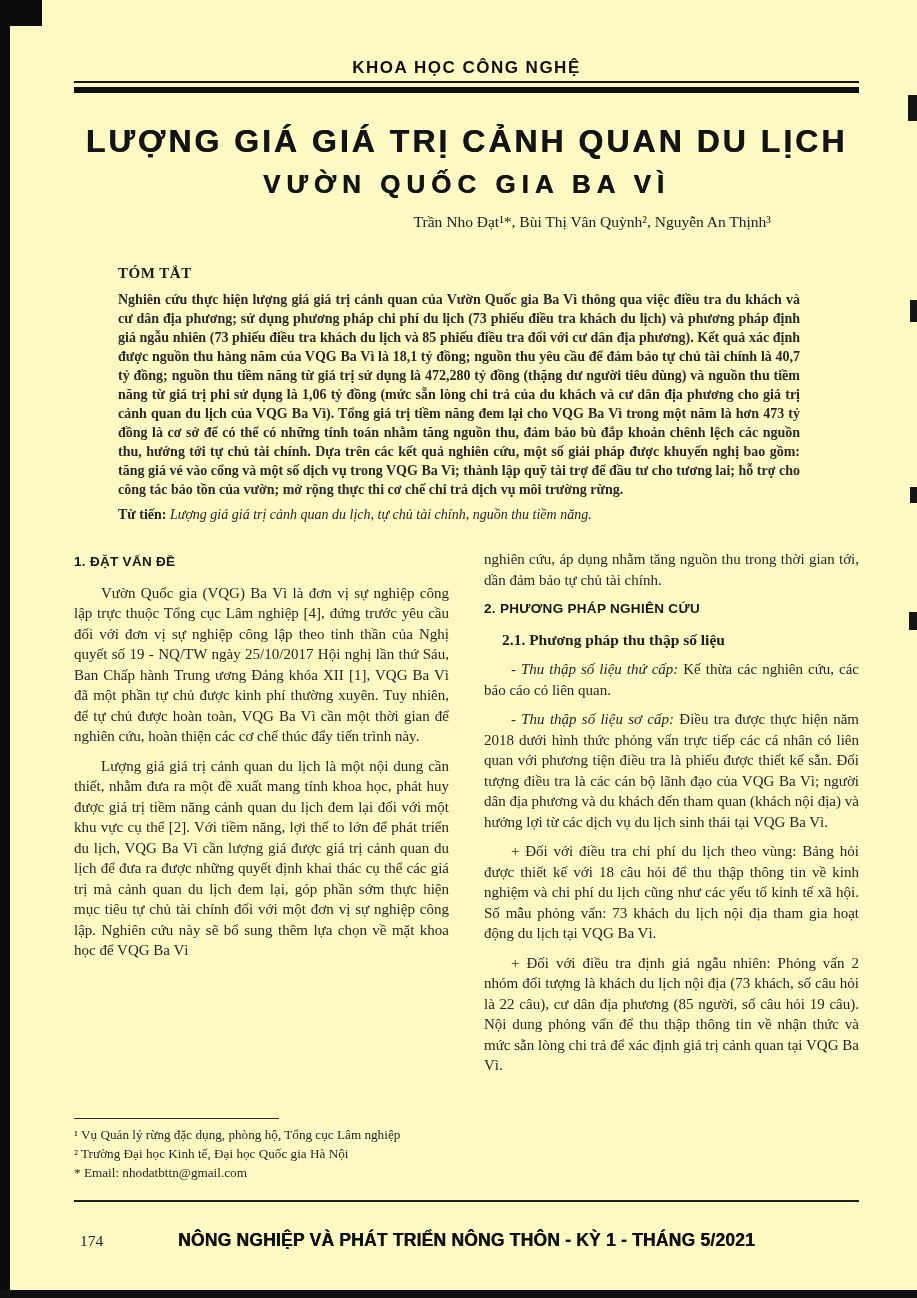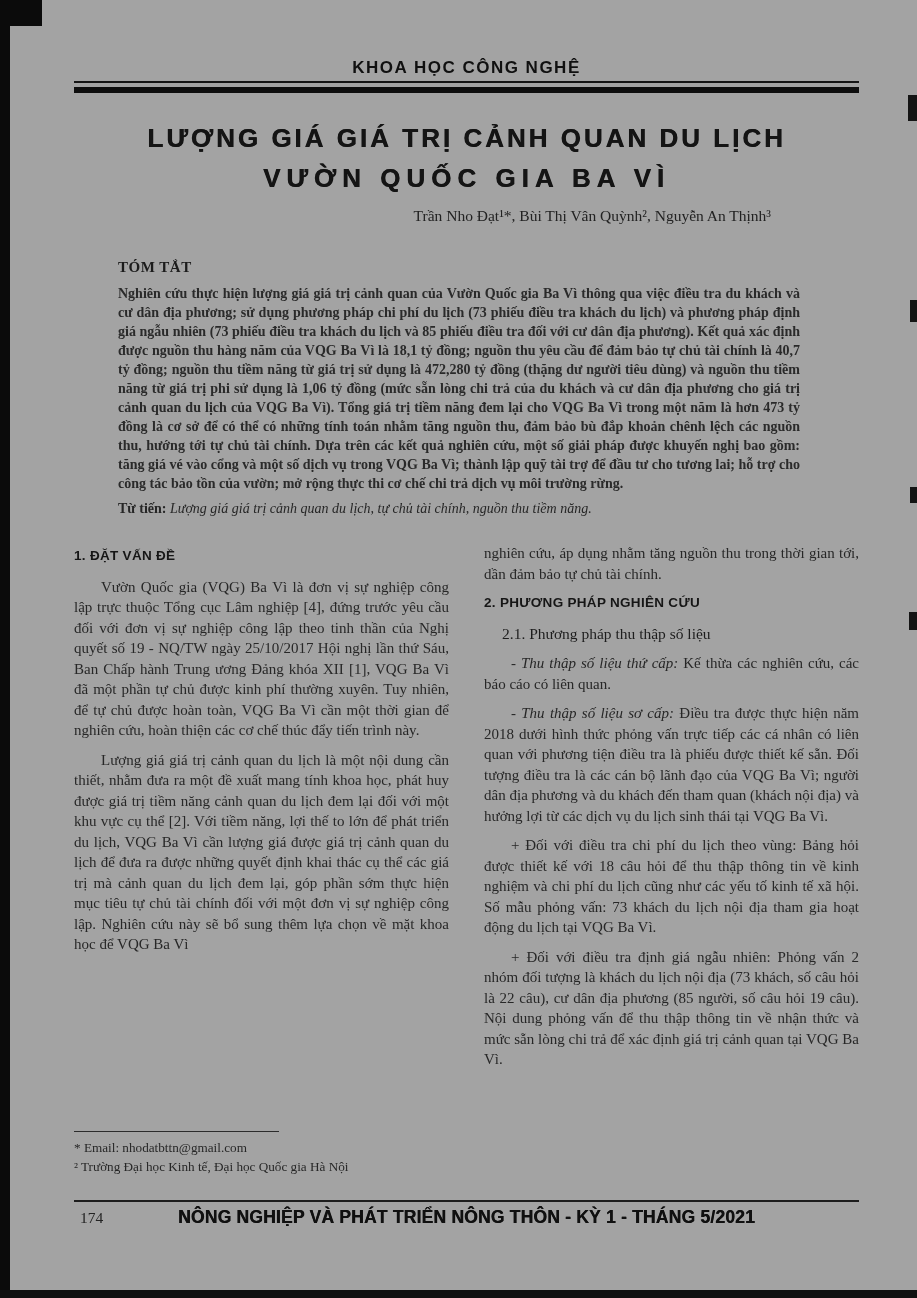--- a/index.html
+++ b/index.html
@@ -1,20 +1,20 @@
 <!DOCTYPE html>
 <html><head>
 <meta charset="utf-8">
 <style>
   * { margin:0; padding:0; box-sizing:border-box; }
   html,body { background:#d8d6d1; }
   body { width:917px; height:1298px; }
   .page {
     position:relative; width:917px; height:1298px;
-    background:#a3a3a3; overflow:hidden;
+    background:#fef9c3; overflow:hidden;
     font-family:"Liberation Serif", serif; color:#262626;
   }
   
   .scan-left-bar { position:absolute; left:0; top:0; width:10px; height:100%; background:#0b0b0b; }
   .scan-corner { position:absolute; left:0; top:0; width:42px; height:26px; background:#0b0b0b; }
   .scan-bottom-bar { position:absolute; left:0; bottom:0; width:100%; height:8px; background:#101010; }
   .scan-mark { position:absolute; background:#141414; }
   .mark1 { right:0; top:95px; width:9px; height:26px; }
   .mark2 { right:0; top:300px; width:7px; height:22px; }
   .mark3 { right:0; top:487px; width:7px; height:16px; }
@@ -25,21 +25,21 @@
   
   .journal-header {
     text-align:center; font-family:"Liberation Sans", sans-serif;
     font-weight:bold; font-size:17px; letter-spacing:1.5px; color:#101010;
     padding-bottom:3px; border-bottom:2px solid #151515;
   }
   .header-thick-bar { height:6px; background:#0e0e0e; margin-top:4px; }
 
   
   .article-title { margin-top:30px; text-align:center; font-family:"Liberation Sans", sans-serif; font-weight:bold; color:#141414; }
-  .title-line1 { font-size:26px; letter-spacing:3px; text-shadow:0.5px 0 0 currentColor; }
+  .title-line1 { font-size:32px; letter-spacing:3px; text-shadow:0.5px 0 0 currentColor; }
   .title-line2 { font-size:26px; letter-spacing:6px; margin-top:9px; text-shadow:0.5px 0 0 currentColor; }
 
   .authors-line { margin-top:13px; text-align:right; padding-right:88px; font-size:15.5px; color:#222; }
 
   
   .abstract-block { margin:34px 59px 0 44px; }
   .abstract-heading { font-weight:bold; font-size:15px; letter-spacing:0.5px; margin-bottom:8px; color:#1c1c1c; }
   .abstract-body { font-size:14px; line-height:19px; text-align:justify; color:#2a2a2a;font-weight:bold; }
   .keywords-line { margin-top:8px; font-size:14px; }
   .keywords-label { font-weight:bold; }
@@ -47,31 +47,31 @@
 
   
   .columns { margin-top:26px; display:flex; gap:35px; height:633px; overflow:hidden; }
   .col { width:383px; font-size:15px; line-height:20.5px; text-align:justify; color:#272727; }
   .col-left { display:flex; flex-direction:column; }
   .section-heading {
     font-family:"Liberation Sans", sans-serif; font-weight:bold;
     font-size:13.5px; letter-spacing:0.3px; color:#161616;
     text-align:left; margin:3px 0 10px 0;
   }
-  .subsection-heading { font-weight:normal; font-size:15.5px; text-indent:18px; margin-bottom:9px; text-align:left; color:#1d1d1d; }
+  .subsection-heading { font-weight:bold; font-size:15.5px; text-indent:18px; margin-bottom:9px; text-align:left; color:#1d1d1d; }
   .para { text-indent:27px; margin-bottom:9px; }
   .para.no-indent { text-indent:0; }
   .ital { font-style:italic; }
 
   
   .footnotes { margin-top:auto; font-size:13.2px; line-height:19px; text-align:left; }
   .footnote-rule { width:205px; border-top:1.5px solid #2b2b2b; margin-bottom:6px; }
 
   
-  .page-footer { position:absolute; left:74px; width:785px; top:1200px; border-top:2px solid #1d1d1d; padding-top:5px; }
+  .page-footer { position:absolute; left:74px; width:785px; top:1200px; border-top:2px solid #1d1d1d; padding-top:28px; }
   .footer-row { position:relative; text-align:center; }
   .page-number { position:absolute; left:6px; top:2px; font-size:15.5px; color:#232323; }
   .footer-journal {
     font-family:"Liberation Sans", sans-serif; font-weight:bold;
     font-size:17.5px; letter-spacing:0.2px; color:#101010;
     text-shadow:0.4px 0 0 currentColor;
   }
 </style>
 </head>
 <body>
@@ -110,22 +110,23 @@
 
     <div class="columns">
 
       <div class="col col-left">
         <div class="section-heading">1. ĐẶT VẤN ĐỀ</div>
         <p class="para">Vườn Quốc gia (VQG) Ba Vì là đơn vị sự nghiệp công lập trực thuộc Tổng cục Lâm nghiệp [4], đứng trước yêu cầu đối với đơn vị sự nghiệp công lập theo tinh thần của Nghị quyết số 19 - NQ/TW ngày 25/10/2017 Hội nghị lần thứ Sáu, Ban Chấp hành Trung ương Đảng khóa XII [1], VQG Ba Vì đã một phần tự chủ được kinh phí thường xuyên. Tuy nhiên, để tự chủ được hoàn toàn, VQG Ba Vì cần một thời gian để nghiên cứu, hoàn thiện các cơ chế thúc đẩy tiến trình này.</p>
         <p class="para">Lượng giá giá trị cảnh quan du lịch là một nội dung cần thiết, nhằm đưa ra một đề xuất mang tính khoa học, phát huy được giá trị tiềm năng cảnh quan du lịch đem lại đối với một khu vực cụ thể [2]. Với tiềm năng, lợi thế to lớn để phát triển du lịch, VQG Ba Vì cần lượng giá được giá trị cảnh quan du lịch để đưa ra được những quyết định khai thác cụ thể các giá trị mà cảnh quan du lịch đem lại, góp phần sớm thực hiện mục tiêu tự chủ tài chính đối với một đơn vị sự nghiệp công lập. Nghiên cứu này sẽ bổ sung thêm lựa chọn về mặt khoa học để VQG Ba Vì</p>
 
         <div class="footnotes">
           <div class="footnote-rule"></div>
+          <div>¹ Vụ Quản lý rừng đặc dụng, phòng hộ, Tổng cục Lâm nghiệp</div>
+          <div>² Trường Đại học Kinh tế, Đại học Quốc gia Hà Nội</div>
           <div>* Email: nhodatbttn@gmail.com</div>
-          <div>² Trường Đại học Kinh tế, Đại học Quốc gia Hà Nội</div>
         </div>
       </div>
 
       <div class="col col-right">
         <p class="para no-indent">nghiên cứu, áp dụng nhằm tăng nguồn thu trong thời gian tới, dần đảm bảo tự chủ tài chính.</p>
         <div class="section-heading">2. PHƯƠNG PHÁP NGHIÊN CỨU</div>
         <div class="subsection-heading">2.1. Phương pháp thu thập số liệu</div>
         <p class="para"><span class="ital">- Thu thập số liệu thứ cấp:</span><span> Kế thừa các nghiên cứu, các báo cáo có liên quan.</span></p>
         <p class="para"><span class="ital">- Thu thập số liệu sơ cấp:</span><span> Điều tra được thực hiện năm 2018 dưới hình thức phỏng vấn trực tiếp các cá nhân có liên quan với phương tiện điều tra là phiếu được thiết kế sẵn. Đối tượng điều tra là các cán bộ lãnh đạo của VQG Ba Vì; người dân địa phương và du khách đến tham quan (khách nội địa) và hưởng lợi từ các dịch vụ du lịch sinh thái tại VQG Ba Vì.</span></p>
         <p class="para">+ Đối với điều tra chi phí du lịch theo vùng: Bảng hỏi được thiết kế với 18 câu hỏi để thu thập thông tin về kinh nghiệm và chi phí du lịch cũng như các yếu tố kinh tế xã hội. Số mẫu phỏng vấn: 73 khách du lịch nội địa tham gia hoạt động du lịch tại VQG Ba Vì.</p>

